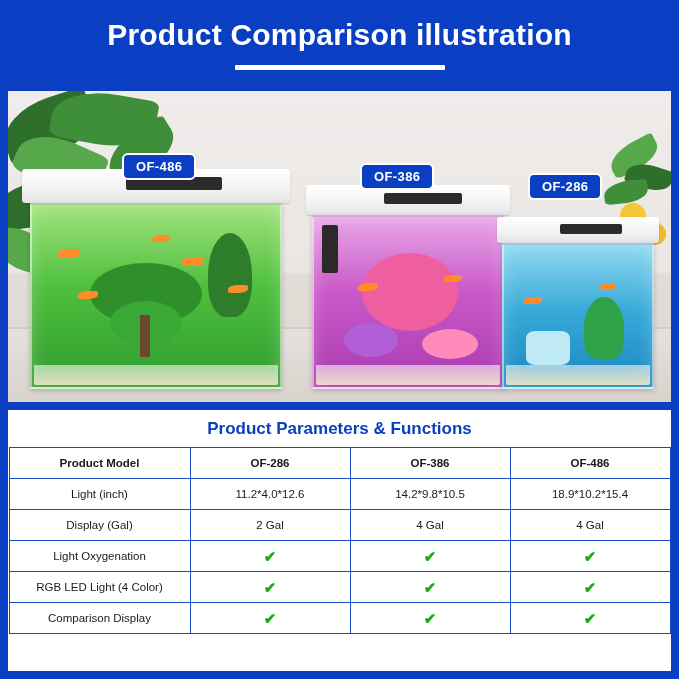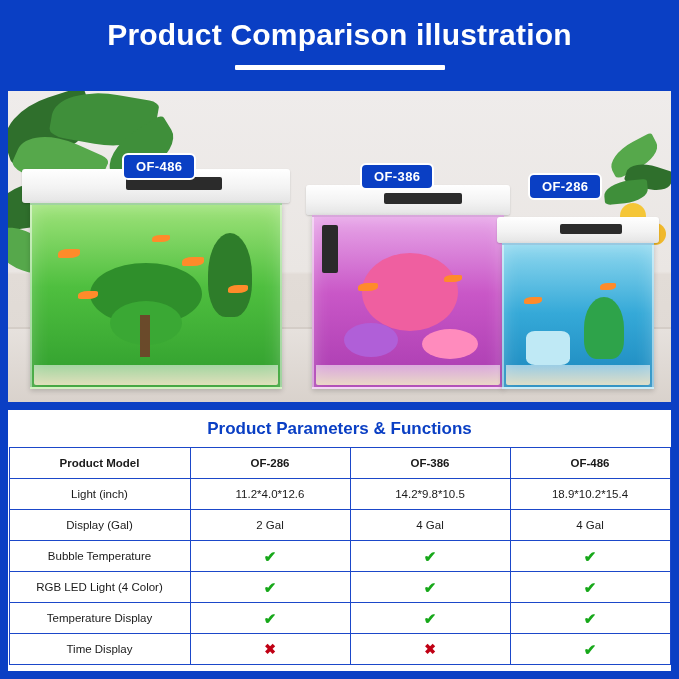--- a/index.html
+++ b/index.html
@@ -200,40 +200,34 @@
             <td>14.2*9.8*10.5</td>
             <td>18.9*10.2*15.4</td>
           </tr>
           <tr>
             <td>Display (Gal)</td>
             <td>2 Gal</td>
             <td>4 Gal</td>
             <td>4 Gal</td>
           </tr>
           <tr>
-            <td>Bubble Temperature</td>
+            <td>Light Oxygenation</td>
             <td><span class="check">✔</span></td>
             <td><span class="check">✔</span></td>
             <td><span class="check">✔</span></td>
           </tr>
           <tr>
             <td>RGB LED Light (4 Color)</td>
             <td><span class="check">✔</span></td>
             <td><span class="check">✔</span></td>
             <td><span class="check">✔</span></td>
           </tr>
           <tr>
-            <td>Temperature Display</td>
-            <td><span class="check">✔</span></td>
-            <td><span class="check">✔</span></td>
-            <td><span class="check">✔</span></td>
-          </tr>
-          <tr>
-            <td>Time Display</td>
-            <td><span class="cross">✖</span></td>
-            <td><span class="cross">✖</span></td>
+            <td>Comparison Display</td>
+            <td><span class="check">✔</span></td>
+            <td><span class="check">✔</span></td>
             <td><span class="check">✔</span></td>
           </tr>
         </tbody>
     </table>
   </div>
 
 </div>
 
 </body></html>

